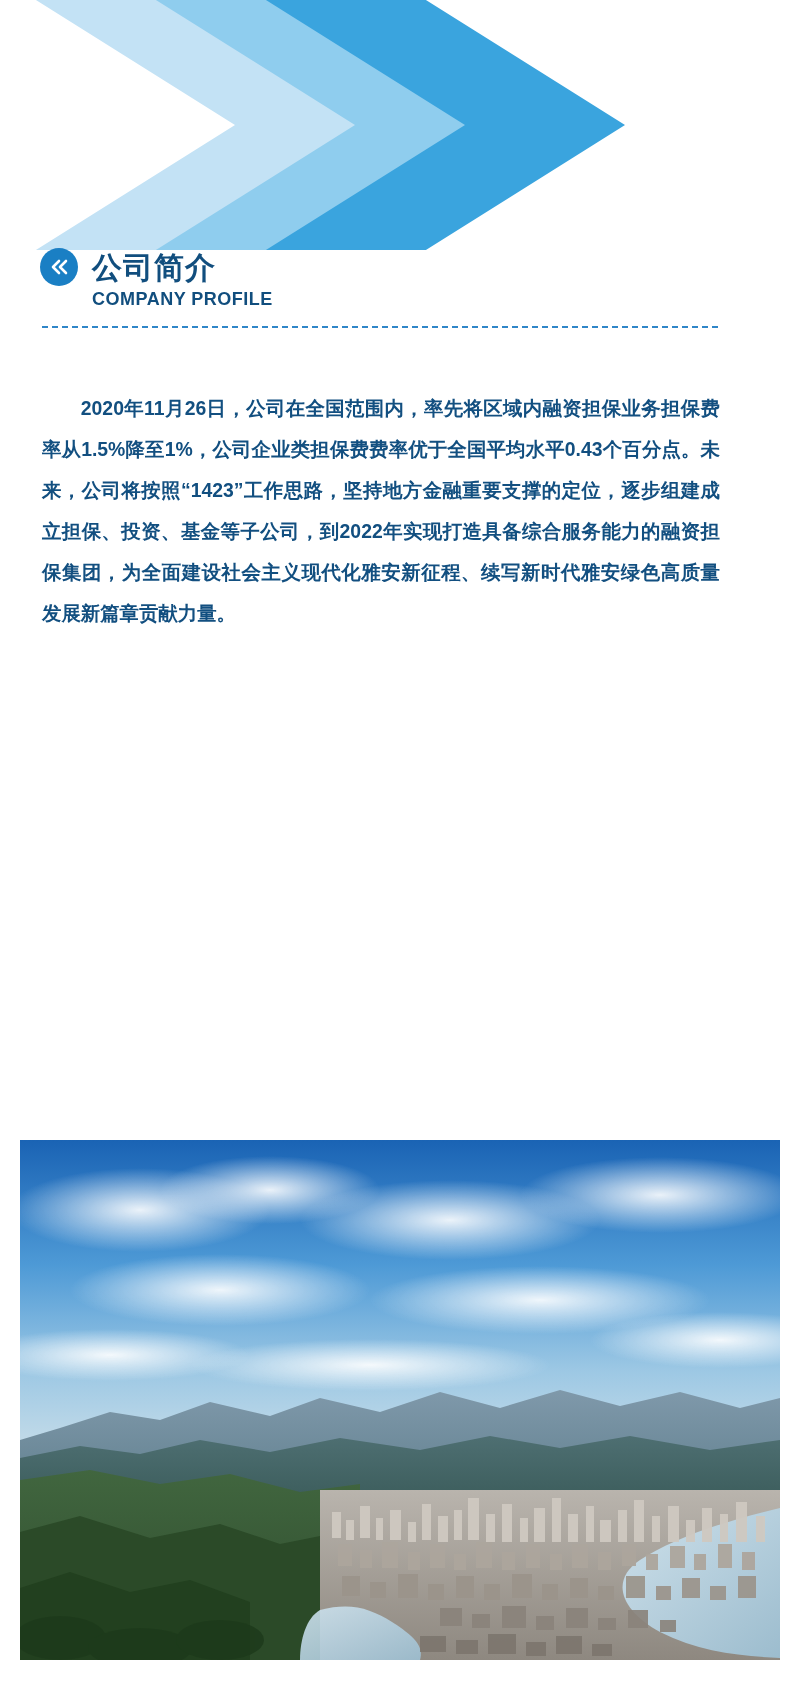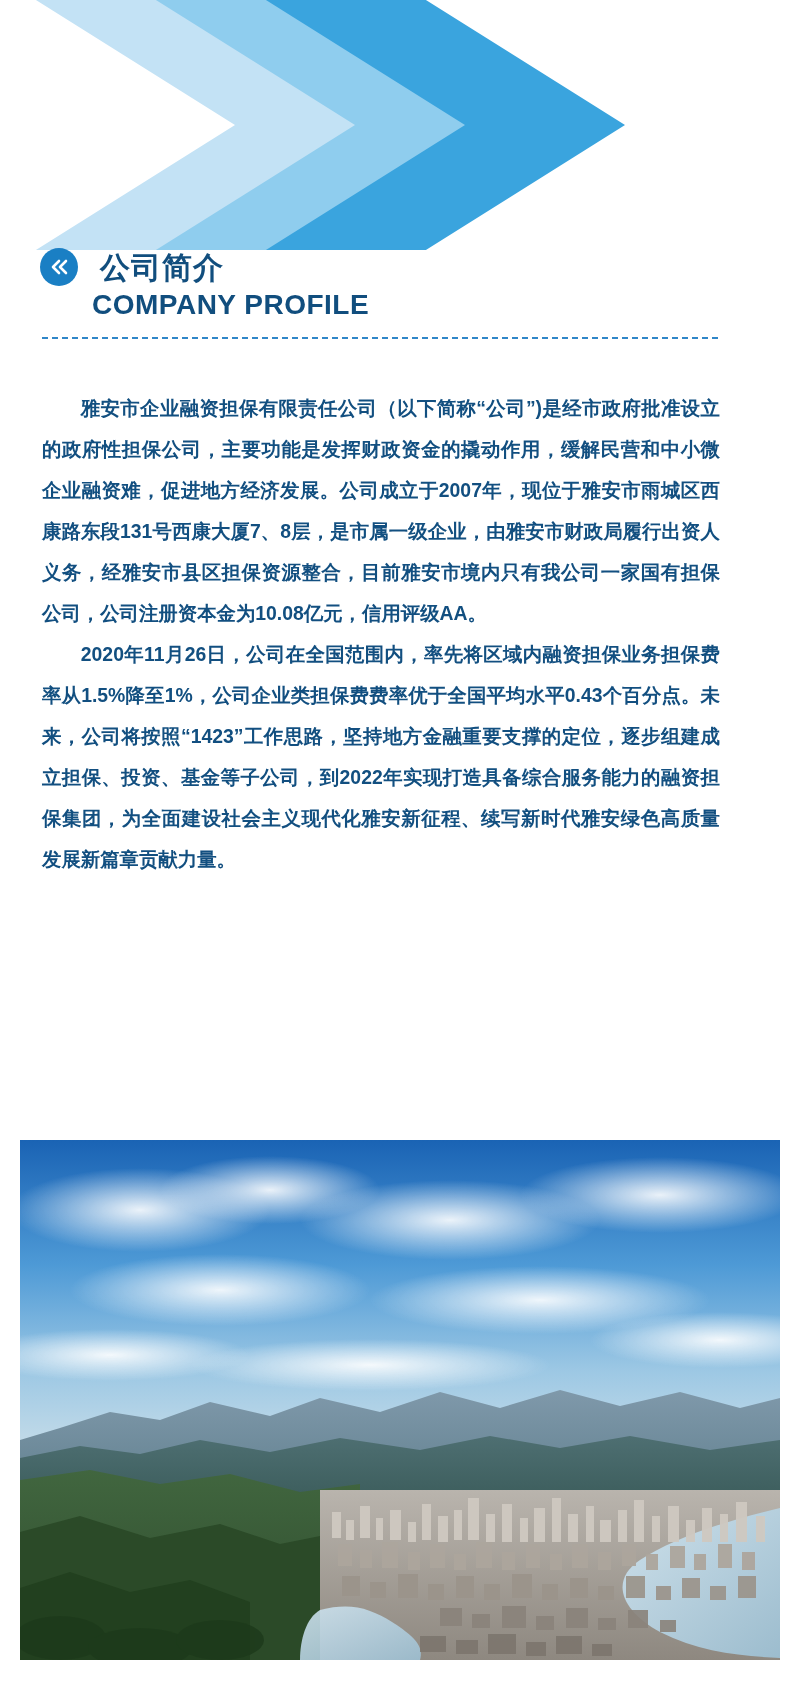--- a/index.html
+++ b/index.html
@@ -31,21 +31,21 @@
   
   .title-block {
     position: absolute;
     left: 40px;
     top: 248px;
     width: 720px;
   }
   .title-row {
     display: flex;
     align-items: center;
-    gap: 22px;
+    gap: 14px;
   }
   .badge-icon {
     width: 38px;
     height: 38px;
     border-radius: 50%;
     background: #1a7fc4;
     display: flex;
     align-items: center;
     justify-content: center;
     flex: none;
@@ -55,21 +55,21 @@
     font-size: 30px;
     font-weight: bold;
     color: #114e7e;
     letter-spacing: 1px;
     line-height: 1.1;
     white-space: nowrap;
   }
   .title-en {
     margin-top: 4px;
     margin-left: 52px;
-    font-size: 28px;
+    font-size: 18px;
     font-weight: bold;
     color: #114e7e;
     letter-spacing: 0.5px;
     line-height: 1.1;
   }
   .dash-rule {
     margin-top: 16px;
     margin-left: 2px;
     width: 676px;
     height: 0;
@@ -138,21 +138,20 @@
         <polyline points="18,4 12,10 18,16" fill="none" stroke="#ffffff" stroke-width="2.6" stroke-linecap="round" stroke-linejoin="round"></polyline>
       </svg>
     </span>
     <div class="title-cn">公司简介</div>
   </div>
   <div class="title-en">COMPANY PROFILE</div>
   <div class="dash-rule"></div>
 </div>
 
 <div class="body-text">
-  <p>雅安市企业融资担保有限责任公司（以下简称“公司”)是经市政府批准设立的政府性担保公司，主要功能是发挥财政资金的撬动作用，缓解民营和中小微企业融资难，促进地方经济发展。公司成立于2007年，现位于雅安市雨城区西康路东段131号西康大厦7、8层，是市属一级企业，由雅安市财政局履行出资人义务，经雅安市县区担保资源整合，目前雅安市境内只有我公司一家国有担保公司，公司注册资本金为10.08亿元，信用评级AA。</p>
   <p>2020年11月26日，公司在全国范围内，率先将区域内融资担保业务担保费率从1.5%降至1%，公司企业类担保费费率优于全国平均水平0.43个百分点。未来，公司将按照“1423”工作思路，坚持地方金融重要支撑的定位，逐步组建成立担保、投资、基金等子公司，到2022年实现打造具备综合服务能力的融资担保集团，为全面建设社会主义现代化雅安新征程、续写新时代雅安绿色高质量发展新篇章贡献力量。</p>
 </div>
 
 <div class="photo-wrap">
   <svg class="photo" viewBox="0 0 760 520" preserveAspectRatio="xMidYMid slice" xmlns="http://www.w3.org/2000/svg">
     <defs>
       <linearGradient id="sky" x1="0" y1="0" x2="0" y2="1">
         <stop offset="0%" stop-color="#1a63b4"></stop>
         <stop offset="38%" stop-color="#4e9ad6"></stop>
         <stop offset="70%" stop-color="#9dc8e4"></stop>

